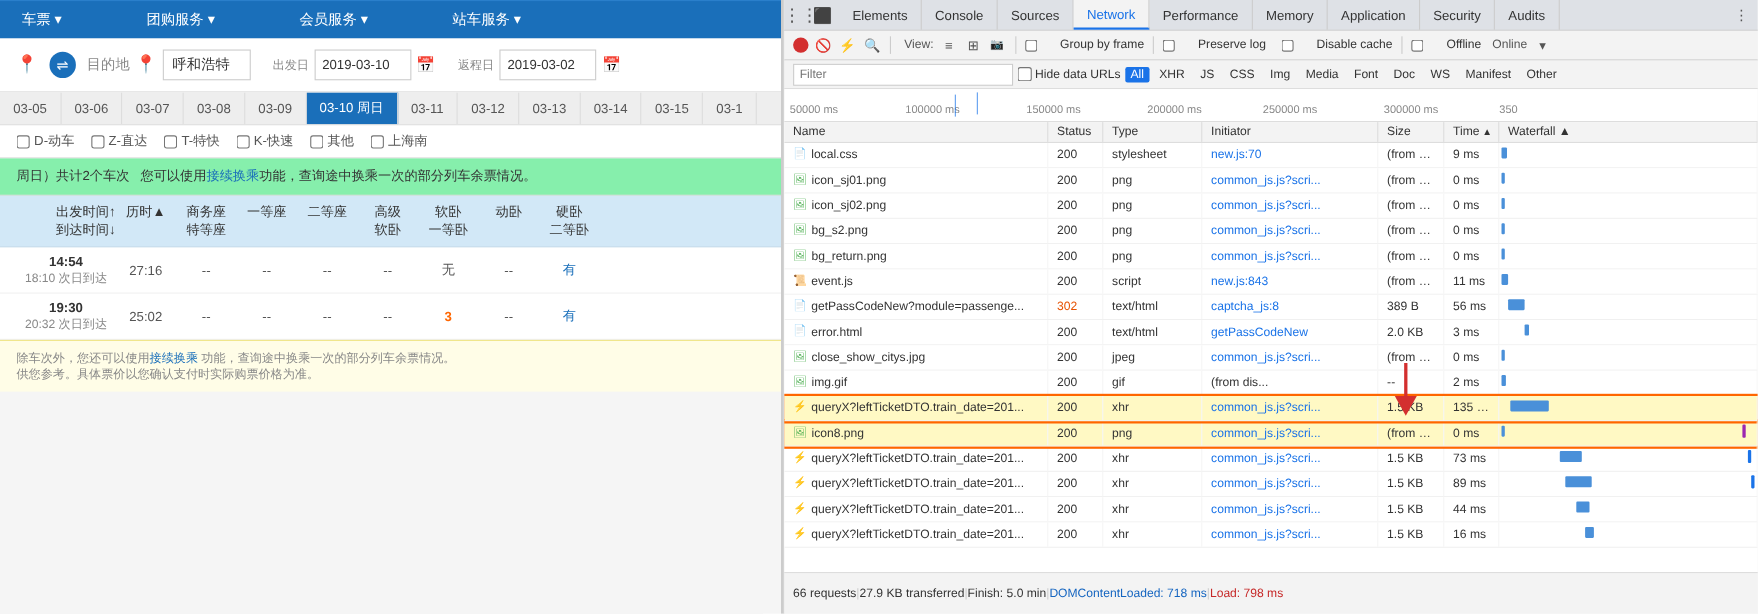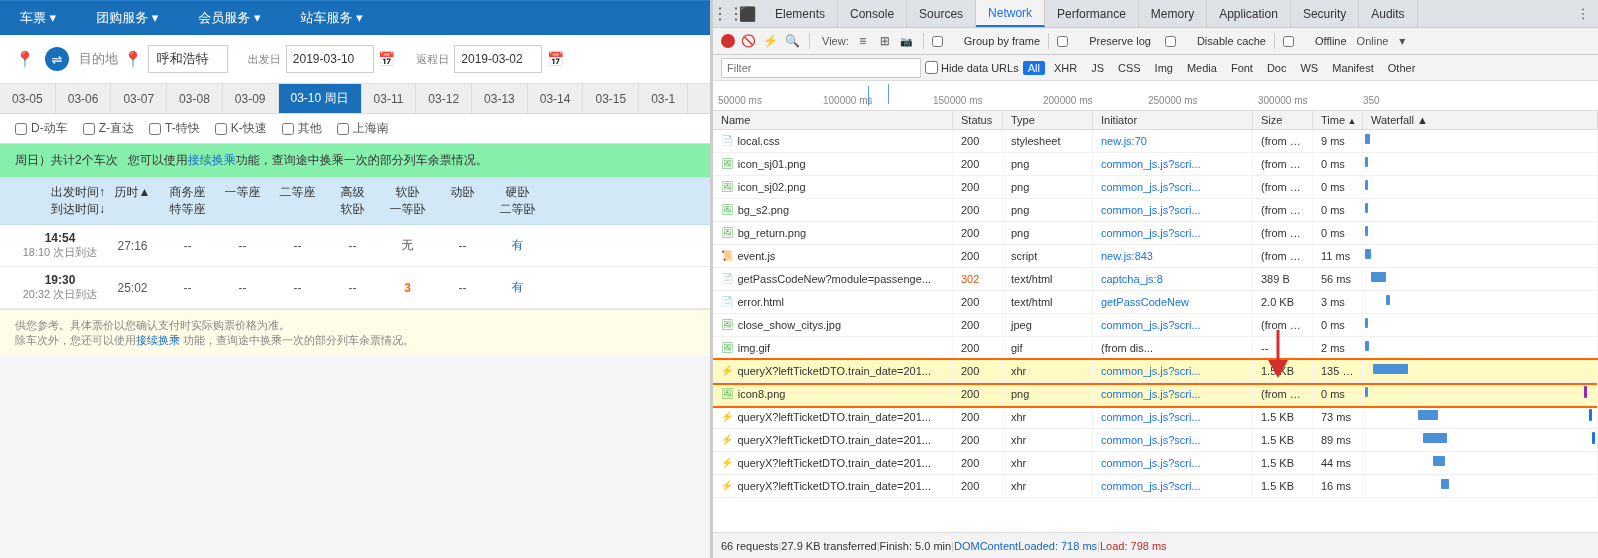--- a/index.html
+++ b/index.html
@@ -60,20 +60,21 @@
       border-radius: 2px;
     }
 
     .search-btn svg { fill: white; }
 
     .nav-bar {
       background: #1a6fba;
       height: 35px;
       display: flex;
       border-top: 1px solid #2a7fcb;
+      gap: 37px;
     }
 
     .nav-item {
       color: white;
       padding: 0 20px;
       display: flex;
       align-items: center;
       cursor: pointer;
       font-size: 13px;
       gap: 4px;
@@ -457,21 +458,21 @@
       display: flex;
       align-items: center;
       gap: 4px;
     }
 
     .net-col.status-ok { color: #333; }
     .net-col.status-302 { color: #e65100; }
     .net-col.initiator-link { color: #1a73e8; cursor: pointer; }
 
     .devtools-footer {
-      height: 26px;
+      height: 38px;
       background: #f3f3f3;
       border-top: 1px solid #ddd;
       display: flex;
       align-items: center;
       padding: 0 8px;
       font-size: 11px;
       color: #555;
     }
 
     .footer-stat { color: #333; }
@@ -613,22 +614,22 @@
     <div class="col">--</div>
     <div class="col">--</div>
     <div class="col">--</div>
     <div class="col">--</div>
     <div class="col count">3</div>
     <div class="col">--</div>
     <div class="col available">有</div>
   </div>
 
   <div class="footer-note">
+    <div>除车次外，您还可以使用<a>接续换乘</a> 功能，查询途中换乘一次的部分列车余票情况。</div>
     <div>供您参考。具体票价以您确认支付时实际购票价格为准。</div>
-    <div>除车次外，您还可以使用<a>接续换乘</a> 功能，查询途中换乘一次的部分列车余票情况。</div>
   </div>
 </div>
 
 <div style="width:2px;background:#ccc;flex-shrink:0;"></div>
 
 <div class="devtools">
 
   <div class="devtools-tabs">
     <div style="display:flex;align-items:center;padding:0 6px;gap:2px;">
       <div class="devtools-icon-btn" style="font-size:16px;">⋮⋮</div>

